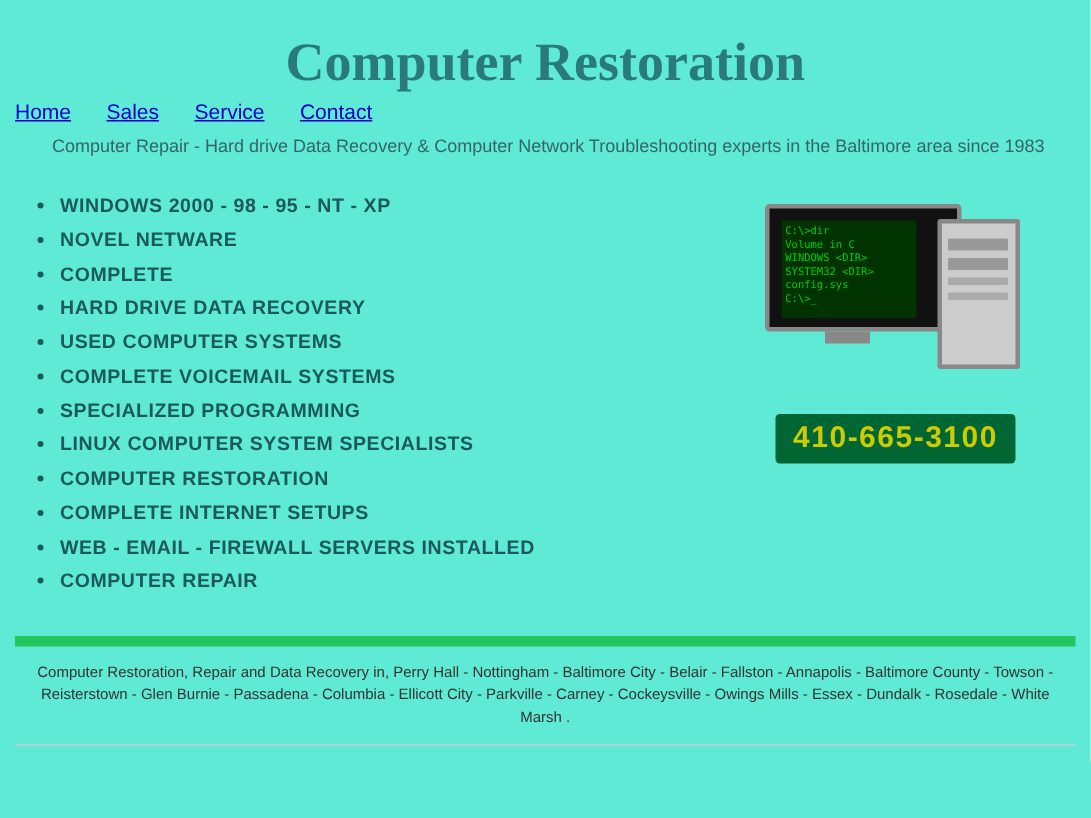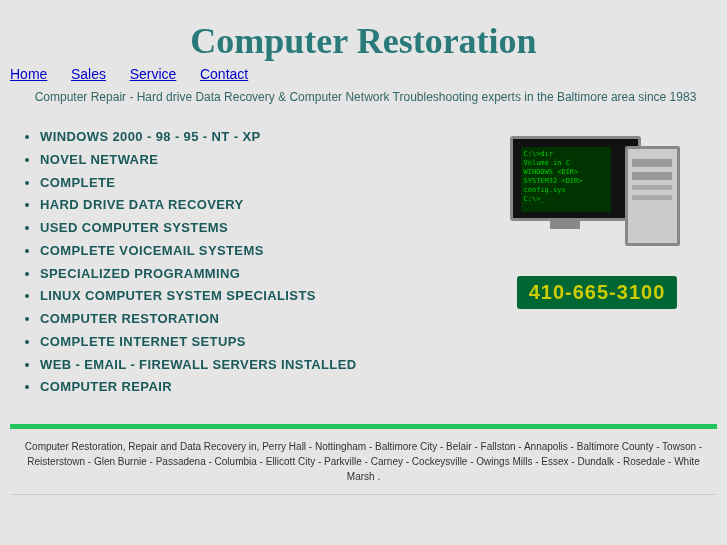--- a/index.html
+++ b/index.html
@@ -6,21 +6,21 @@
     body {
       font-family: Arial, sans-serif;
       font-size: 13px;
       color: #333;
       background: #fff;
       width: 727px;
     }
     .page-wrapper {
       width: 727px;
       min-height: 545px;
-      background: #e5e5e5;
+      background: #5eead4;
       padding: 10px 0;
     }
     .header {
       text-align: center;
       padding: 10px 0 4px 0;
     }
     .site-title {
       font-size: 36px;
       font-weight: bold;
       color: #2a7a7a;
@@ -139,21 +139,21 @@
       font-size: 20px;
       font-weight: bold;
       color: #cccc00;
       background: #006633;
       padding: 5px 12px;
       border-radius: 3px;
       font-family: Arial, sans-serif;
       letter-spacing: 1px;
     }
     .footer-cities {
-      border-top: 5px solid #22c55e;
+      border-top: 7px solid #22c55e;
       margin: 15px 10px 5px 10px;
       padding: 10px 10px 5px 10px;
       font-size: 10px;
       color: #333;
       text-align: center;
       line-height: 1.5;
     }
     .footer-nav {
       text-align: center;
       padding: 8px 0 10px 0;

